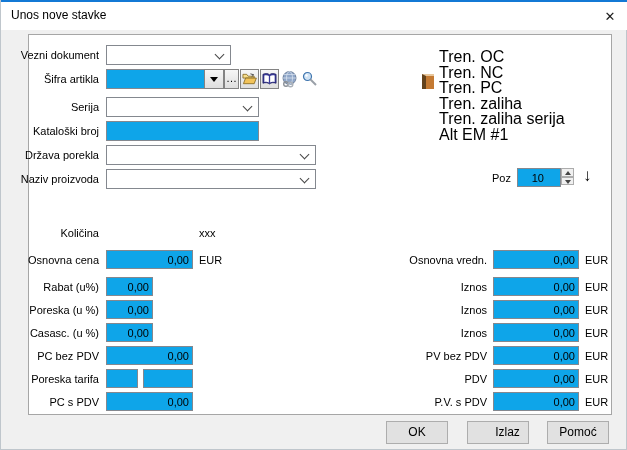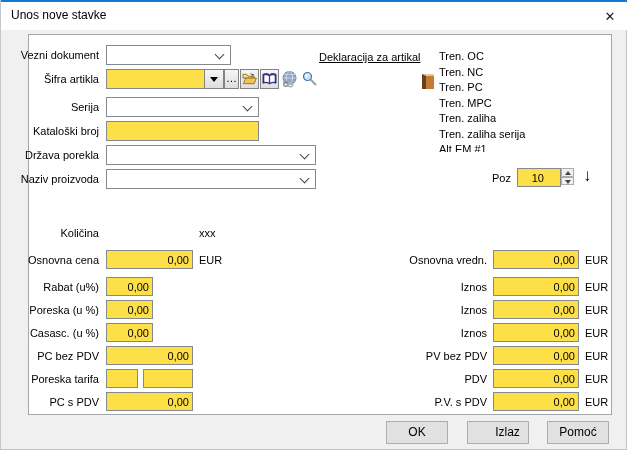--- a/index.html
+++ b/index.html
@@ -6,29 +6,29 @@
   html,body { width:627px; height:450px; }
   body { font-family:"Liberation Sans", sans-serif; background:#fff; position:relative; overflow:hidden; }
   .dialog { position:absolute; left:0; top:0; width:627px; height:450px; background:#f0f0f0; border-left:1px solid #bfc6cc; border-right:1px solid #bfc6cc; border-bottom:1px solid #bfc6cc; box-sizing:border-box; }
   .accent { position:absolute; left:0; top:0; width:627px; height:2px; }
   .titlebar { position:absolute; left:0; top:2px; width:627px; height:28px; background:#ffffff; }
   .title { position:absolute; left:10px; top:6px; font-size:12px; color:#000; }
   .closebtn { position:absolute; left:596px; top:3px; width:26px; height:23px; text-align:center; line-height:23px; font-size:13px; color:#1a1a1a; cursor:default; }
   .groupbox { position:absolute; left:27px; top:34px; width:584px; height:381px; background:#ffffff; border:1px solid #a6a6a6; box-sizing:border-box; }
   .lbl { position:absolute; height:14px; line-height:14px; font-size:11px; color:#000; text-align:center; white-space:nowrap; }
   .llbl { text-align:left; }
-  .inp { position:absolute; box-sizing:border-box; height:19px; border:1px solid #84888f; background:#fde047; font:11px "Liberation Sans",sans-serif; padding:0 3px; color:#000; outline:none; }
+  .inp { position:absolute; box-sizing:border-box; height:19px; border:1px solid #84888f; background:#0ea5e9; font:11px "Liberation Sans",sans-serif; padding:0 3px; color:#000; outline:none; }
   .num { text-align:right; }
   .combo { position:absolute; box-sizing:border-box; height:20px; border:1px solid #84888f; background:#fff; }
   .chev { position:absolute; right:7px; top:5px; width:6px; height:6px; border-right:1px solid #474747; border-bottom:1px solid #474747; transform:rotate(45deg); }
   .tbtn { position:absolute; box-sizing:border-box; height:20px; border:1px solid #838383; background:linear-gradient(#f6f6f6,#dedede); text-align:center; font-size:11px; color:#000; }
   .tri-down { display:inline-block; width:0; height:0; border-left:4px solid transparent; border-right:4px solid transparent; border-top:5px solid #000; margin-top:7px; }
   .link { position:absolute; font-size:11px; color:#000; text-decoration:underline; white-space:nowrap; }
   .trenbox { position:absolute; left:438px; top:49px; width:150px; height:103px; overflow:hidden; }
-  .trenbox div { height:15.5px; line-height:15.5px; font-size:11px; color:#000; white-space:nowrap; }
+  .trenbox div { height:15.5px; line-height:15.5px; font-size:16px; color:#000; white-space:nowrap; }
   .minibook { position:absolute; left:421px; top:74px; width:12px; height:15px; background:#c47a33; border-left:4px solid #63421c; border-top:2px solid #e8c79c; box-sizing:border-box; }
   .spin { position:absolute; width:13px; height:17px; }
   .spin div { box-sizing:border-box; width:13px; height:8.5px; background:#f0f0f0; border:1px solid #acacac; position:relative; }
   .spin .up::after { content:""; position:absolute; left:3px; top:2px; border-left:3px solid transparent; border-right:3px solid transparent; border-bottom:4px solid #444; }
   .spin .dn::after { content:""; position:absolute; left:3px; top:2px; border-left:3px solid transparent; border-right:3px solid transparent; border-top:4px solid #444; }
   .bigarrow { position:absolute; left:582px; top:166px; font-size:17px; font-weight:bold; color:#000; }
   .btn { position:absolute; box-sizing:border-box; width:62px; height:23px; top:421px; background:#e1e1e1; border:1px solid #adadad; font:12px "Liberation Sans",sans-serif; text-align:center; line-height:21px; color:#000; }
   .flaticon { position:absolute; }
 </style>
 </head>
@@ -91,26 +91,24 @@
   <span class="lbl" style="right:527px; top:148px;">Država porekla</span>
   <div class="combo" style="left:105px; top:145px; width:210px;">
     <span class="chev"></span>
   </div>
 
   <span class="lbl" style="right:527px; top:172px;">Naziv proizvoda</span>
   <div class="combo" style="left:105px; top:169px; width:210px;">
     <span class="chev"></span>
   </div>
 
-  <a class="link" style="left:318px; top:51px;">Deklaracija za artikal</a>
   <div class="trenbox">
     <div>Tren. OC</div>
     <div>Tren. NC</div>
     <div>Tren. PC</div>
-    <div>Tren. MPC</div>
     <div>Tren. zaliha</div>
     <div>Tren. zaliha serija</div>
     <div>Alt EM #1</div>
   </div>
   <div class="minibook"></div>
 
   <span class="lbl" style="right:115px; top:171px;">Poz</span>
   <input class="inp num" style="left: 516px; top: 168px; width: 44px; padding-right: 16px;" value="10">
   <div class="spin" style="left:560px; top:168px;">
     <div class="up"></div>

